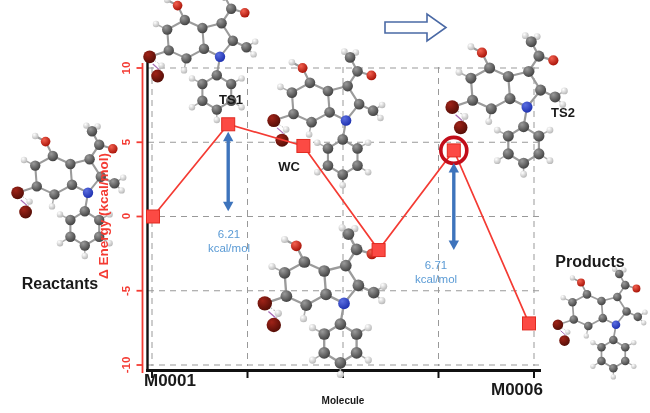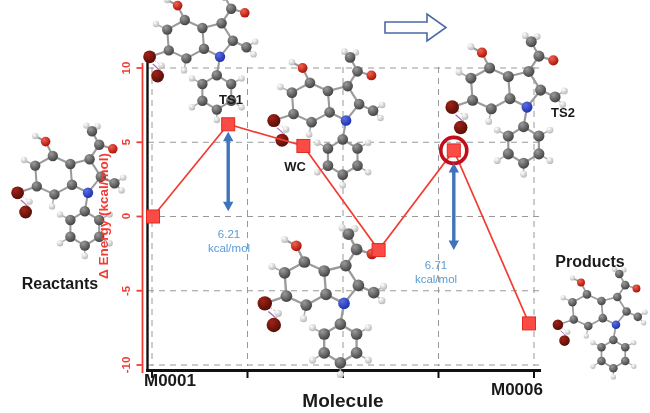--- a/index.html
+++ b/index.html
@@ -3,21 +3,21 @@
 <meta charset="utf-8">
 <style>
   html,body{margin:0;padding:0;background:#fff;}
   .figure{position:relative;width:650px;height:413px;background:#ffffff;overflow:hidden;
           font-family:"Liberation Sans",sans-serif;}
   .figure svg{position:absolute;left:0;top:0;}
   .lbl{position:absolute;transform:translate(-50%,-50%);white-space:nowrap;
        font-weight:700;color:#1a1a1a;font-size:13px;line-height:1.15;}
   .lbl.big{font-size:16px;}
   .xtick{font-size:17px;}
-  .xlabel{font-size:19px;}
+  .xlabel{font-size:10px;}
   .ytick{color:#f43b33;font-size:11.5px;transform:translate(-50%,-50%) rotate(-90deg);}
   .ylabel{color:#f43b33;font-size:13.5px;transform:translate(-50%,-50%) rotate(-90deg);}
   .gaplbl{color:#5b9bd5;font-weight:400;font-size:11.5px;text-align:center;line-height:1.25;}
   .grid-line{stroke:#999;stroke-width:1;stroke-dasharray:6 5;}
 </style>
 </head>
 <body>
 
 <div class="figure">
 
@@ -171,21 +171,21 @@
   <div class="lbl ytick" style="left:127px;top:291px">-5</div>
   <div class="lbl ytick" style="left:127px;top:365px">-10</div>
 
   <div class="lbl ylabel" style="left:104px;top:216px">Δ Energy (kcal/mol)</div>
 
   <div class="lbl xtick" style="left:170px;top:381px">M0001</div>
   <div class="lbl xtick" style="left:517px;top:390px">M0006</div>
   <div class="lbl xlabel" style="left:343px;top:401px">Molecule</div>
 
   <div class="lbl" style="left:231px;top:100px">TS1</div>
-  <div class="lbl" style="left:295px;top:167px">WC</div>
+  <div class="lbl" style="left:289px;top:167px">WC</div>
   <div class="lbl" style="left:563px;top:113px">TS2</div>
   <div class="lbl big" style="left:60px;top:284px">Reactants</div>
   <div class="lbl big" style="left:590px;top:262px">Products</div>
 
   <div class="lbl gaplbl" style="left:229px;top:241px">
     <span style="display:block">6.21</span>
     <span style="display:block">kcal/mol</span>
   </div>
   <div class="lbl gaplbl" style="left:436px;top:272px">
     <span style="display:block">6.71</span>

